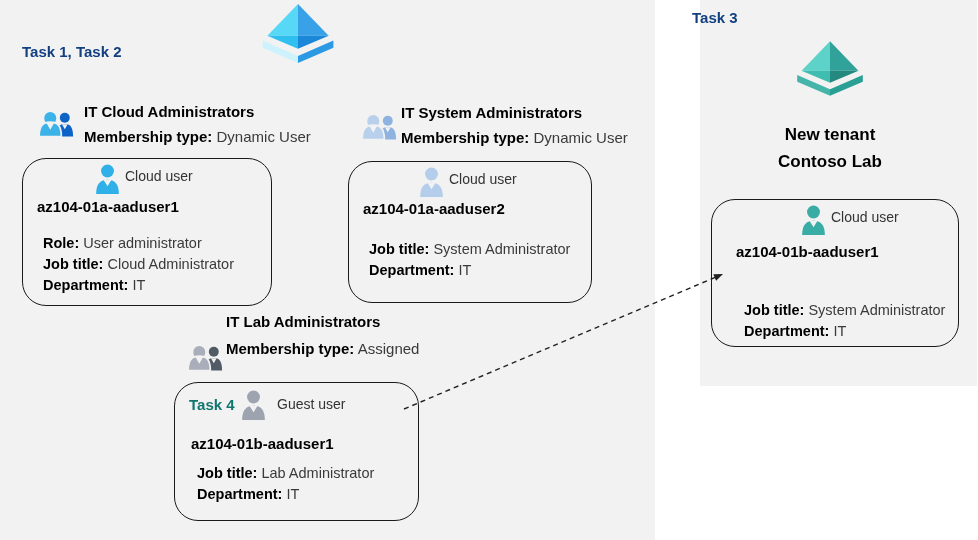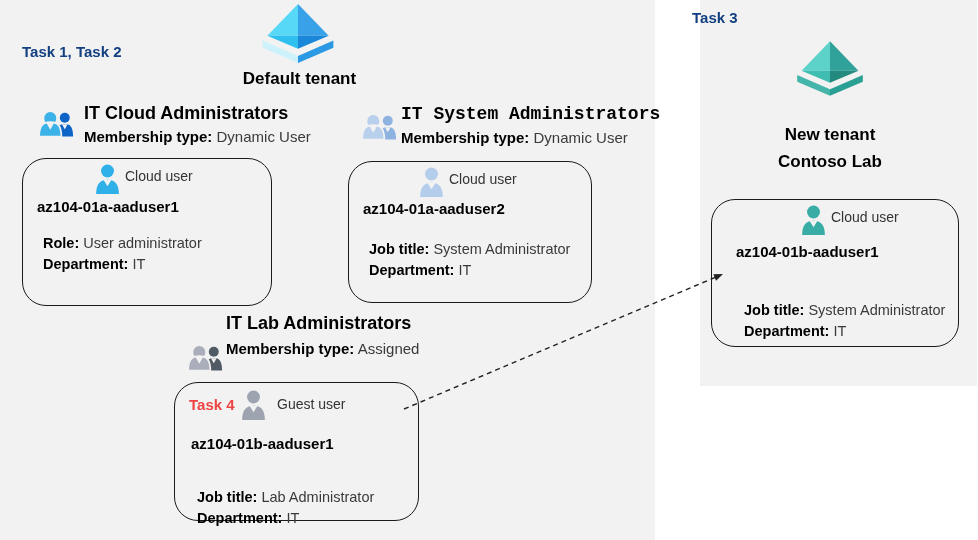--- a/index.html
+++ b/index.html
@@ -13,39 +13,39 @@
 
   .task-label{position:absolute;font-weight:bold;font-size:15px;color:#123f80;white-space:nowrap;}
   #task12{left:22px;top:7px;margin-top:36px;}
   #task3{left:692px;top:9px;text-align:center;}
 
   .abs{position:absolute;}
   .tenant-title{position:absolute;text-align:center;font-weight:bold;font-size:17px;color:#000;}
   #tenant-title-default{left:217px;top:69px;width:165px;}
   #tenant-title-new{left:740px;top:121px;width:180px;line-height:27px;}
 
-  .group-name{position:absolute;font-weight:bold;font-size:18px;white-space:nowrap;text-align:center;}
+  .group-name{position:absolute;font-weight:bold;font-size:15px;white-space:nowrap;text-align:center;}
   .membership{position:absolute;font-size:15px;color:#3a3a3a;white-space:nowrap;}
   .membership b{color:#000;}
   #group1-name{left:84px;top:103px;}   #group1-membership{left:84px;top:128px;}
-  #group2-name{left:401px;top:104px;font-family:Liberation Mono, monospace;}  #group2-membership{left:401px;top:129px;}
+  #group2-name{left:401px;top:104px;}  #group2-membership{left:401px;top:129px;}
   #group3-name{left:226px;top:313px;}  #group3-membership{left:226px;top:340px;}
   #group1-icon{left:38px;top:109px;}   #group2-icon{left:361px;top:112px;}  #group3-icon{left:187px;top:343px;}
 
   .user-box{position:absolute;border:1.4px solid #1a1a1a;border-radius:24px;background:transparent;}
   #box1{left:22px;top:158px;width:248px;height:146px;}
   #box2{left:348px;top:161px;width:242px;height:140px;}
   #box3{left:174px;top:382px;width:243px;height:137px;}
   #box4{left:711px;top:199px;width:246px;height:146px;}
 
   .user-type{position:absolute;font-size:14px;color:#333;white-space:nowrap;}
   .username{position:absolute;font-weight:bold;font-size:15px;white-space:nowrap;}
   .attrs{position:absolute;font-size:14.5px;line-height:21px;color:#3a3a3a;white-space:nowrap;margin-left:6px;}
   .attrs b{color:#000;}
-  .box-task-label{position:absolute;font-weight:bold;font-size:15px;color:#ef4444;white-space:nowrap;}
+  .box-task-label{position:absolute;font-weight:bold;font-size:15px;color:#0f766e;white-space:nowrap;}
 
   #arrow-overlay{position:absolute;left:0;top:0;pointer-events:none;}
 </style>
 </head>
 <body>
 
 <div id="canvas">
 
   <div id="panel-left" class="panel"></div>
   <div id="panel-right" class="panel"></div>
@@ -54,21 +54,20 @@
   <div id="task3" class="task-label">Task 3</div>
 
   <svg class="abs" style="left:260px;top:4px;" width="76" height="59" viewBox="0 0 64 50">
     <polygon points="32,0 6,27 32,27" fill="#57d8f7"></polygon>
     <polygon points="32,0 58,27 32,27" fill="#38a1e8"></polygon>
     <polygon points="6,27 32,38 32,27" fill="#2fc0ef"></polygon>
     <polygon points="58,27 32,38 32,27" fill="#1a87d8"></polygon>
     <polygon points="2,31 32,44 32,50 2,37" fill="#cdf2fc"></polygon>
     <polygon points="62,31 32,44 32,50 62,37" fill="#2b99e3"></polygon>
   </svg>
-  <div id="tenant-title-default" class="tenant-title">Default tenant</div>
 
   <svg id="group1-icon" class="abs" width="38" height="28" viewBox="0 0 36 27">
     <circle cx="25.5" cy="8.5" r="4.8" fill="#0e63c6"></circle>
     <path d="M17.5,26.5 C17.5,17 20.5,14.4 25.5,14.4 C30.5,14.4 33.5,17 33.5,26.5 Z" fill="#0e63c6"></path>
     <path d="M22.8,14.6 L28.2,14.6 L25.5,19.6 Z" fill="#f2f2f2"></path>
     <g stroke="#f2f2f2" stroke-width="1.6">
       <circle cx="11.5" cy="8.8" r="6.6" fill="#3bb2e8"></circle>
       <path d="M0.8,26.5 C0.8,15.6 4.8,12.7 11.5,12.7 C18.2,12.7 22.2,15.6 22.2,26.5 Z" fill="#3bb2e8"></path>
     </g>
     <path d="M7.8,13.4 L15.2,13.4 L11.5,20 Z" fill="#f2f2f2"></path>
@@ -105,20 +104,21 @@
   <div id="box1" class="user-box">
     <svg class="abs" style="left:72px;top:5px;" width="25" height="30" viewBox="0 0 26 31">
       <circle cx="13" cy="7.2" r="6.7" fill="#2fb0e8"></circle>
       <path d="M1.2,31 C1.2,20 5.8,16.2 13,16.2 C20.2,16.2 24.8,20 24.8,31 Z" fill="#2fb0e8"></path>
       <path d="M9,16.6 L17,16.6 L13,23 Z" fill="#f2f2f2"></path>
     </svg>
     <div class="user-type abs" style="left:102px;top:9px;">Cloud user</div>
     <div class="username abs" style="left:14px;top:39px;">az104-01a-aaduser1</div>
     <div class="attrs abs" style="left:14px;top:74px;">
       <div><b>Role:</b> <span>User administrator</span></div>
+      <div><b>Job title:</b> <span>Cloud Administrator</span></div>
       <div><b>Department:</b> <span>IT</span></div>
     </div>
   </div>
 
   <div id="box2" class="user-box">
     <svg class="abs" style="left:70px;top:5px;" width="25" height="30" viewBox="0 0 26 31">
       <circle cx="13" cy="7.2" r="6.7" fill="#b4cdea"></circle>
       <path d="M1.2,31 C1.2,20 5.8,16.2 13,16.2 C20.2,16.2 24.8,20 24.8,31 Z" fill="#b4cdea"></path>
       <path d="M9,16.6 L17,16.6 L13,23 Z" fill="#f2f2f2"></path>
     </svg>
@@ -132,21 +132,21 @@
 
   <div id="box3" class="user-box">
     <div class="box-task-label abs" style="left:14px;top:13px;">Task 4</div>
     <svg class="abs" style="left:66px;top:7px;" width="25" height="30" viewBox="0 0 26 31">
       <circle cx="13" cy="7.2" r="6.7" fill="#9da4b0"></circle>
       <path d="M1.2,31 C1.2,20 5.8,16.2 13,16.2 C20.2,16.2 24.8,20 24.8,31 Z" fill="#9da4b0"></path>
       <path d="M9,16.6 L17,16.6 L13,23 Z" fill="#f2f2f2"></path>
     </svg>
     <div class="user-type abs" style="left:102px;top:13px;">Guest user</div>
     <div class="username abs" style="left:16px;top:52px;">az104-01b-aaduser1</div>
-    <div class="attrs abs" style="left:16px;top:104px;">
+    <div class="attrs abs" style="left:16px;top:80px;">
       <div><b>Job title:</b> <span>Lab Administrator</span></div>
       <div><b>Department:</b> <span>IT</span></div>
     </div>
   </div>
 
   <svg class="abs" style="left:795px;top:41px;" width="70" height="55" viewBox="0 0 64 50">
     <polygon points="32,0 6,27 32,27" fill="#5cd2c8"></polygon>
     <polygon points="32,0 58,27 32,27" fill="#31a299"></polygon>
     <polygon points="6,27 32,38 32,27" fill="#3fbdb1"></polygon>
     <polygon points="58,27 32,38 32,27" fill="#24897f"></polygon>

